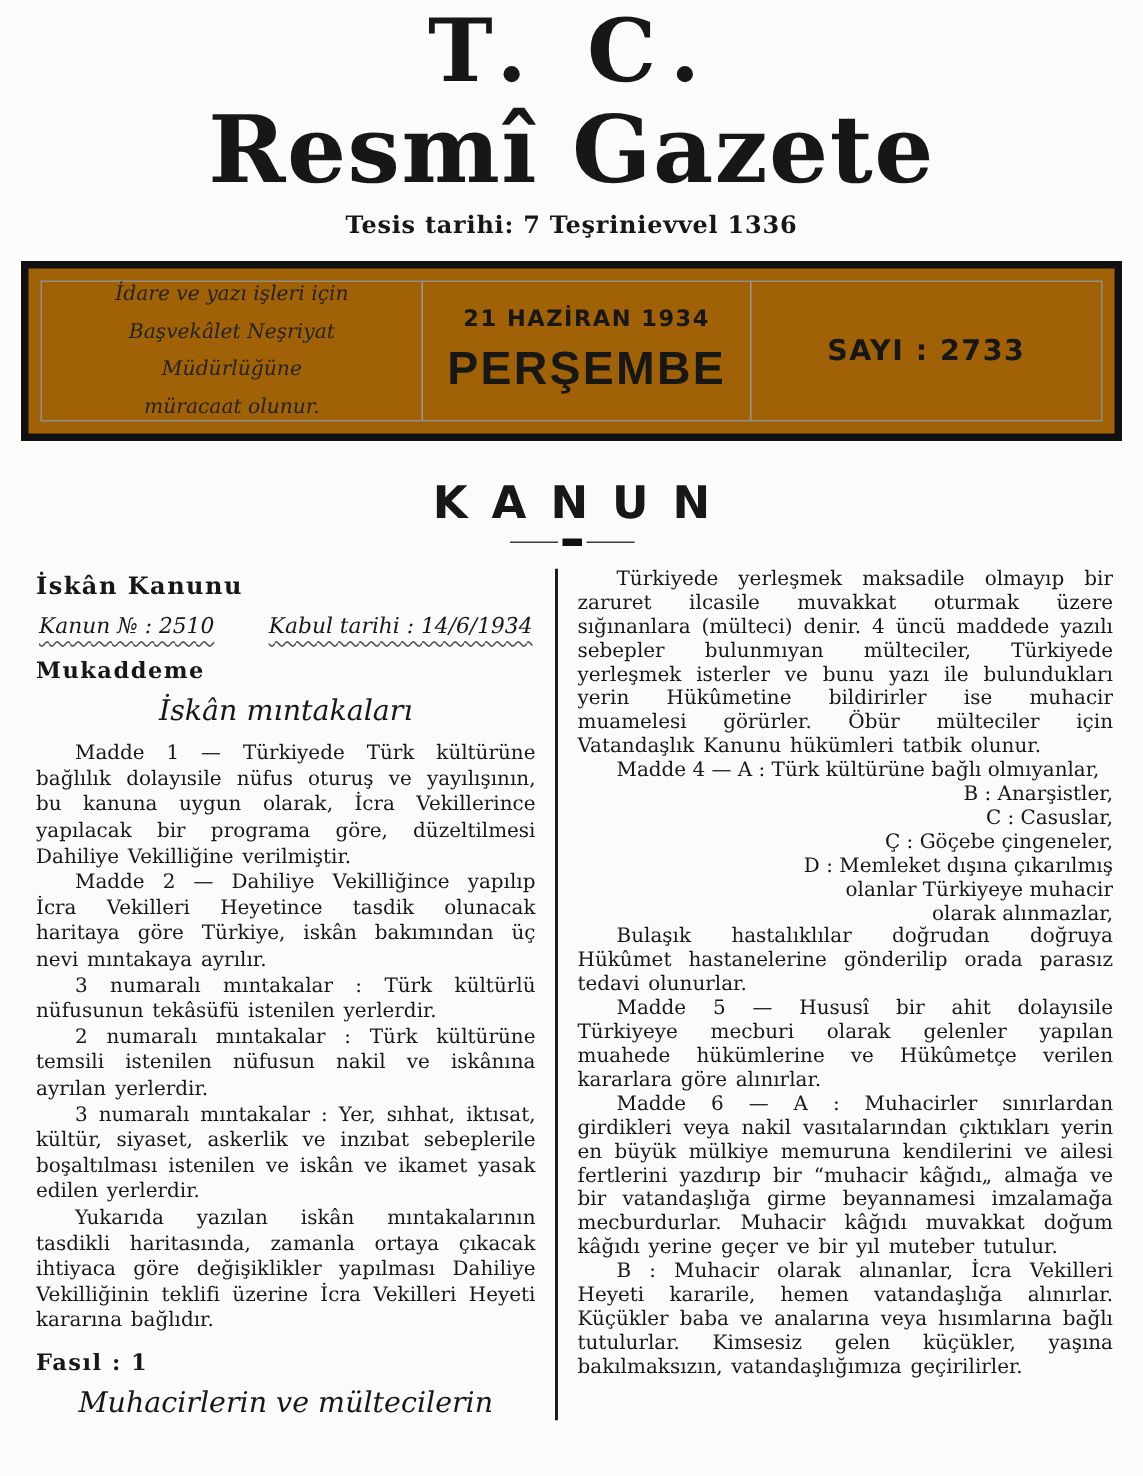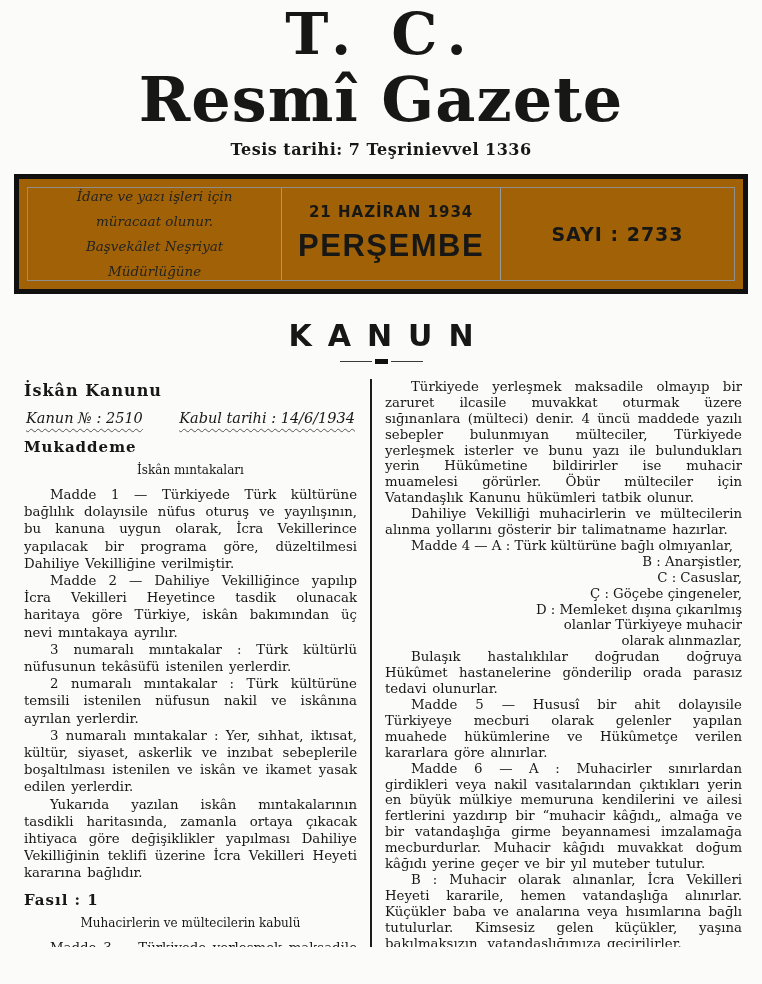--- a/index.html
+++ b/index.html
@@ -82,21 +82,21 @@
   .col-left  { width: 346px; padding-right: 13px; }
   .col-right { flex: 1; padding-left: 13px; }
   .col-divider { width: 2px; background: #1c1c1a; }
   
   .h-bold {
     text-align: left; font-weight: bold; font-size: 15px;
     margin: 9px 0 7px 0; letter-spacing: 1px;
   }
   .law-name { font-size: 16px; margin: 2px 0 10px 0; }
   .h-italic {
-    text-align: center; font-size: 12px; margin: 0 0 9px 0;
+    text-align: center; font-style: italic; font-size: 19px; margin: 0 0 9px 0;
   }
   .law-meta {
     display: flex; justify-content: space-between;
     font-style: italic; font-size: 14.5px; margin: 2px 2px 12px 2px;
   }
   .law-meta span {
     text-decoration: underline; text-decoration-style: wavy;
     text-decoration-color: #55554f; text-decoration-thickness: 1px;
     text-underline-offset: 5px;
   }
@@ -122,22 +122,22 @@
     <div class="tc-line">T. C.</div>
     <div class="gazette-title">Resmî Gazete</div>
     <div class="founded">Tesis tarihi: 7 Teşrinievvel 1336</div>
   </div>
 
   <div class="info-box">
     <div class="info-inner">
       <div class="info-cell cell-admin">
         <div class="admin-note">
           <div>İdare ve yazı işleri için</div>
+          <div>Başvekâlet Neşriyat Müdürlüğüne</div>
           <div>müracaat olunur.</div>
-          <div>Başvekâlet Neşriyat Müdürlüğüne</div>
         </div>
       </div>
       <div class="info-cell cell-date">
         <div class="date-line">21 HAZİRAN 1934</div>
         <div class="day-line">PERŞEMBE</div>
       </div>
       <div class="info-cell cell-issue">
         <div class="issue-line">SAYI : 2733</div>
       </div>
     </div>
@@ -167,21 +167,20 @@
         <p class="body-para">2 numaralı mıntakalar : Türk kültürüne temsili istenilen nüfusun nakil ve iskânına ayrılan yerlerdir.</p>
         <p class="body-para">3 numaralı mıntakalar : Yer, sıhhat, iktısat, kültür, siyaset, askerlik ve inzıbat sebeplerile boşaltılması istenilen ve iskân ve ikamet yasak edilen yerlerdir.</p>
         <p class="body-para">Yukarıda yazılan iskân mıntakalarının tasdikli haritasında, zamanla ortaya çıkacak ihtiyaca göre değişiklikler yapılması Dahiliye Vekilliğinin teklifi üzerine İcra Vekilleri Heyeti kararına bağlıdır.</p>
         <div class="h-bold">Fasıl : 1</div>
         <div class="h-italic">Muhacirlerin ve mültecilerin kabulü</div>
         <p class="body-para">Madde 3 — Türkiyede yerleşmek maksadile dışarıdan, münferiden veya müçtemian, gelmek istiyen Türk soyundan meskûn veya göçebe fertler ve aşiretler ve Türk kültürüne bağlı meskûn kimseler, işbu kanunun hükümlerine göre Dahiliye Vekilliğinin emrile kabul olunurlar. Bunlara (muhacir) denir. Kimlerin ve hangi memleketler halkının Türk kültürüne bağlı sayılacağı İcra Vekilleri Heyeti kararile tesbit olunur.</p>
       </div>
     <div class="col-divider"></div>
     <div class="col col-right" id="col-right">
         <p class="body-para">Türkiyede yerleşmek maksadile olmayıp bir zaruret ilcasile muvakkat oturmak üzere sığınanlara (mülteci) denir. 4 üncü maddede yazılı sebepler bulunmıyan mülteciler, Türkiyede yerleşmek isterler ve bunu yazı ile bulundukları yerin Hükûmetine bildirirler ise muhacir muamelesi görürler. Öbür mülteciler için Vatandaşlık Kanunu hükümleri tatbik olunur.</p>
-        <p class="body-para">Dahiliye Vekilliği muhacirlerin ve mültecilerin alınma yollarını gösterir bir talimatname hazırlar.</p>
         <div class="m4">
           <p class="m4-first">Madde 4 — A : Türk kültürüne bağlı olmıyanlar,</p>
           <div class="m4-item">B : Anarşistler,</div>
           <div class="m4-item">C : Casuslar,</div>
           <div class="m4-item">Ç : Göçebe çingeneler,</div>
           <div class="m4-item">D : Memleket dışına çıkarılmış olanlar Türkiyeye muhacir olarak alınmazlar,</div>
         </div>
         <p class="body-para">Bulaşık hastalıklılar doğrudan doğruya Hükûmet hastanelerine gönderilip orada parasız tedavi olunurlar.</p>
         <p class="body-para">Madde 5 — Hususî bir ahit dolayısile Türkiyeye mecburi olarak gelenler yapılan muahede hükümlerine ve Hükûmetçe verilen kararlara göre alınırlar.</p>
         <p class="body-para">Madde 6 — A : Muhacirler sınırlardan girdikleri veya nakil vasıtalarından çıktıkları yerin en büyük mülkiye memuruna kendilerini ve ailesi fertlerini yazdırıp bir “muhacir kâğıdı„ almağa ve bir vatandaşlığa girme beyannamesi imzalamağa mecburdurlar. Muhacir kâğıdı muvakkat doğum kâğıdı yerine geçer ve bir yıl muteber tutulur.</p>

